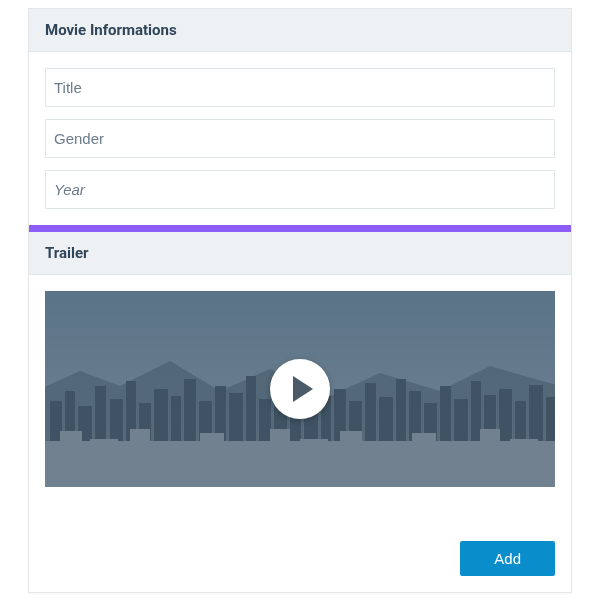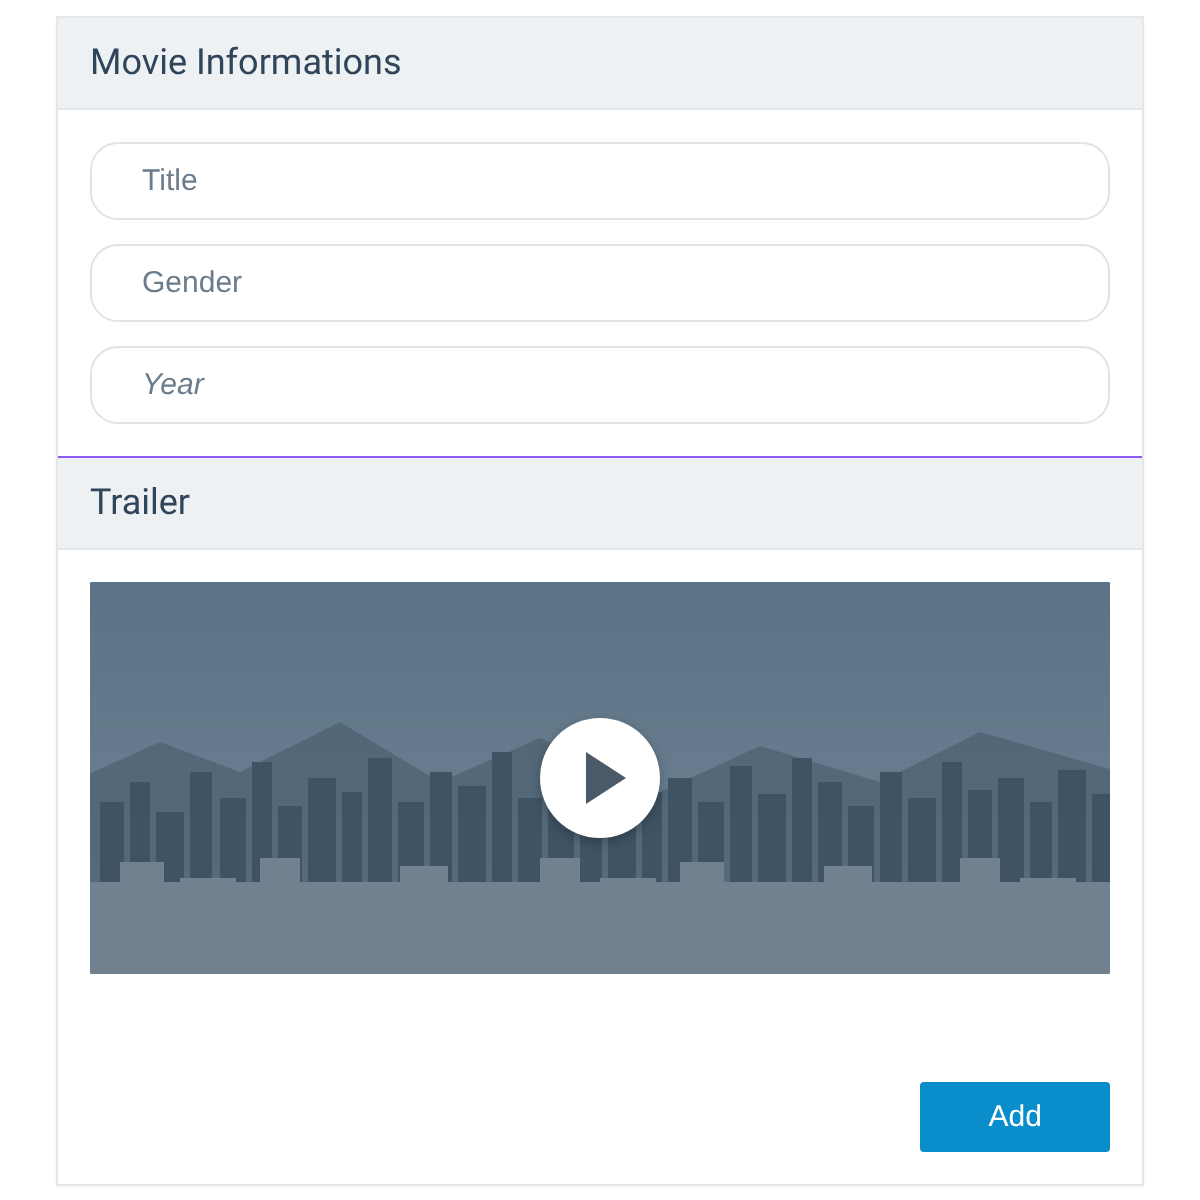--- a/index.html
+++ b/index.html
@@ -13,42 +13,42 @@
     .card {
       margin: 8px 28px 24px 28px;
       border: 1px solid #e3e7ea;
       background: #fff;
       box-shadow: 0 1px 2px rgba(0,0,0,0.04);
     }
     .section-header {
       background: #eef1f3;
       border-bottom: 1px solid #e3e7ea;
       padding: 12px 16px;
-      font-size: 18px;
-      font-weight: 400;
+      font-size: 15px;
+      font-weight: 700;
       color: #30455a;
     }
     .section-header + .section-body { border-top: none; }
     .section-body {
       padding: 16px;
     }
     .form-input {
       width: 100%;
-      padding: 10px 25px;
+      padding: 10px 8px;
       border: 1px solid #dfe4e8;
-      border-radius: 14px;
+      border-radius: 1px;
       font-size: 15px;
       color: #4d7c0f;
       margin-bottom: 12px;
       outline: none;
     }
     .form-input:last-child { margin-bottom: 0; font-style: italic; }
     .form-input::placeholder { color: #6b7c8c; }
     .section-header.trailer {
-      border-top: 1px solid #8b5cf6;
+      border-top: 7px solid #8b5cf6;
     }
     .trailer-box {
       position: relative;
       width: 100%;
       height: 196px;
       background: #3e566a;
       overflow: hidden;
       border-radius: 1px;
     }
     .trailer-svg {

